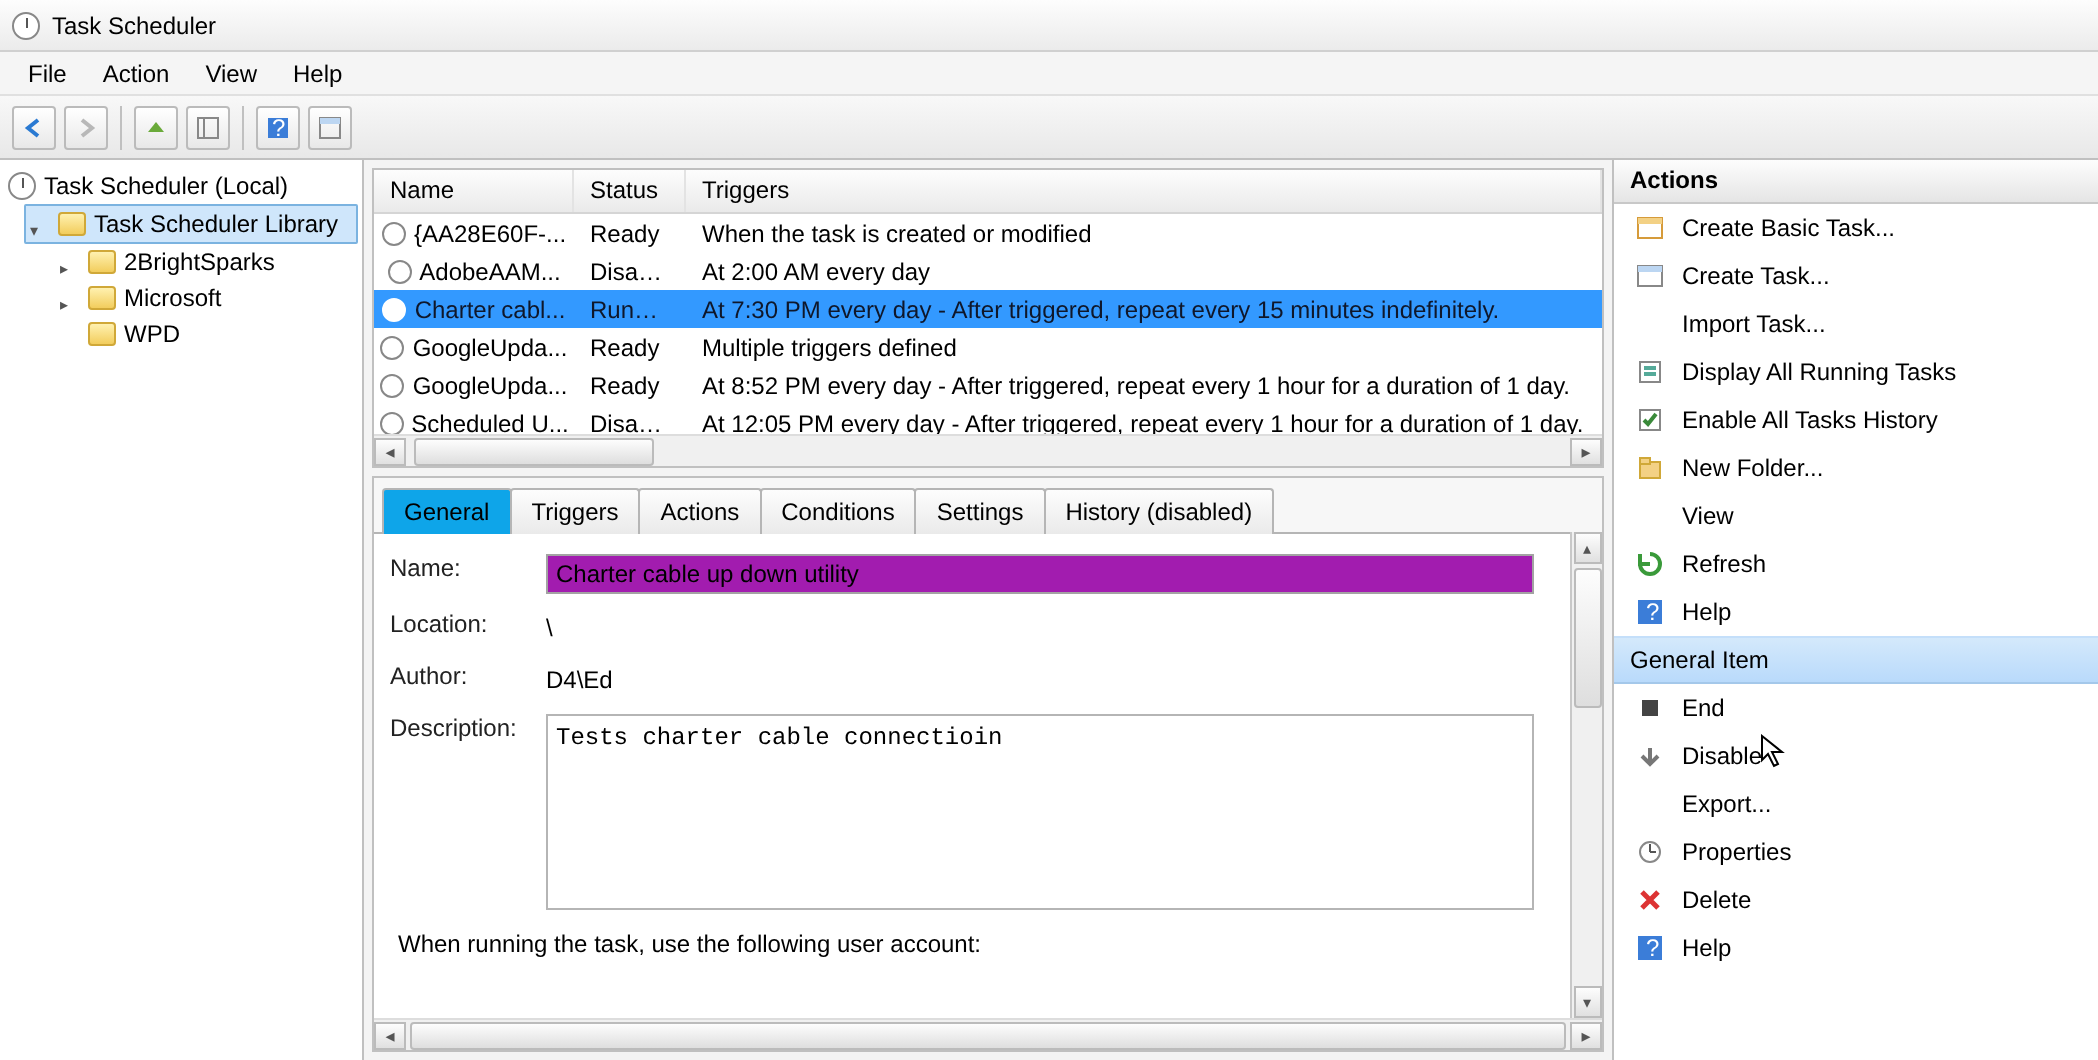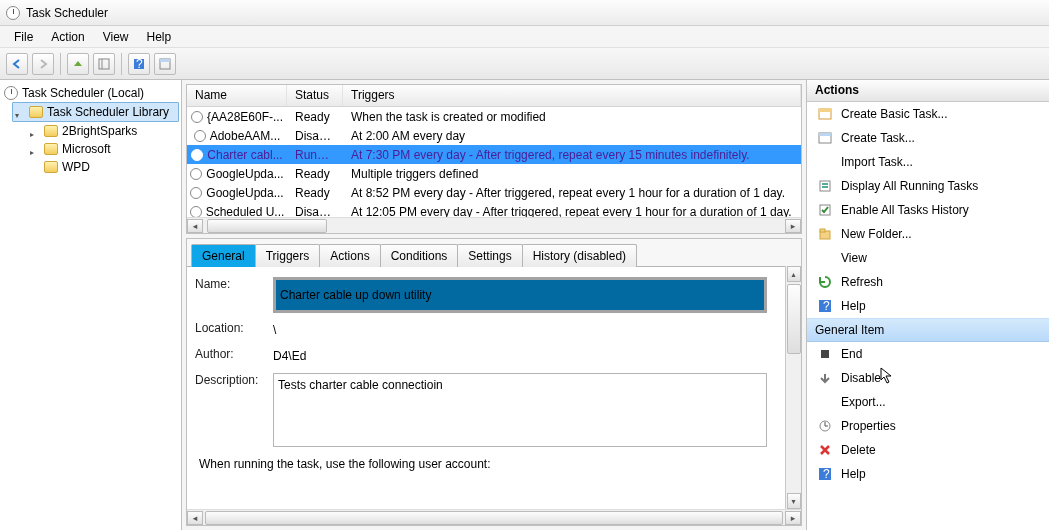--- a/index.html
+++ b/index.html
@@ -33,38 +33,38 @@
 .col { padding: 3px 8px; border-right: 1px solid #e3e3e3; }
 .col.name { width: 100px; }
 .col.status { width: 56px; }
 .col.triggers { flex: 1; }
 .listbody { flex: 1; overflow: hidden; }
 .lrow { display: flex; align-items: center; height: 19px; }
 .lrow .cell { padding: 0 8px; white-space: nowrap; overflow: hidden; text-overflow: ellipsis; }
 .lrow .cell.name { width: 100px; display: flex; align-items: center; gap: 4px; justify-content: center; }
 .lrow .cell.status { width: 56px; }
 .lrow .cell.triggers { flex: 1; }
-.lrow.selected { background: #3399ff; color: #4c1d95; }
+.lrow.selected { background: #3399ff; color: #0f172a; }
 .clock-icon { width: 12px; height: 12px; border: 1px solid #888; border-radius: 50%; background: #fff; position: relative; flex-shrink: 0; }
 .lrow.selected .clock-icon { border-color: #fff; }
 .hscroll { height: 16px; background: #f0f0f0; border-top: 1px solid #ddd; display: flex; align-items: center; }
 .hscroll .arrow { width: 16px; height: 14px; background: linear-gradient(#fdfdfd,#e0e0e0); border: 1px solid #bbb; display: flex; align-items: center; justify-content: center; font-size: 9px; color: #555;}
 .hscroll .thumb { width: 120px; height: 14px; background: linear-gradient(#fdfdfd,#dedede); border: 1px solid #bbb; border-radius: 2px; margin-left: 4px; }
 .hscroll .track { flex: 1; }
 
 .detailwrap { flex: 1; margin: 0 4px 4px 4px; background: #fff; border: 1px solid #c0c0c0; display: flex; flex-direction: column; min-height: 0;}
 .tabs { display: flex; background: #f7f7f7; padding: 4px 4px 0 4px; gap: 0; }
 .tab { padding: 4px 10px; border: 1px solid #b5b5b5; border-bottom: none; background: linear-gradient(#fdfdfd,#eaeaea); margin-right: -1px; border-radius: 2px 2px 0 0; cursor: default; position: relative; top: 1px;}
 .tab.active { background: #0ea5e9; z-index: 2; }
 .tabbody { flex: 1; border-top: 1px solid #b5b5b5; padding: 10px 8px; display: flex; background: #fff; min-height: 0;}
 .form { flex: 1; overflow: hidden; }
 .form-row { display: flex; align-items: flex-start; margin-bottom: 8px; }
 .form-row label { width: 78px; color: #222; }
-.form-row .txtinput { flex: 1; border: 3px solid #a3a3a3; background: #0369a1; height: 36px; padding: 2px 4px; margin-right: 10px; }
-.form-row .txtarea { flex: 1; border: 1px solid #b5b5b5; background: #fff; height: 74px; padding: 4px; margin-right: 10px; }
+.form-row .txtinput { flex: 1; border: 1px solid #a3a3a3; background: #a21caf; height: 20px; padding: 2px 4px; margin-right: 10px; }
+.form-row .txtarea { flex: 1; border: 1px solid #b5b5b5; background: #fff; height: 98px; padding: 4px; margin-right: 10px; font-family: Liberation Mono, monospace; }
 .form-row .static { padding: 2px 0; }
 .secopt { margin-top: 10px; padding: 0 4px;}
 .secopt .hdr { margin-bottom: 6px; }
 .vscroll { width: 16px; background: #f0f0f0; border-left: 1px solid #c8c8c8; display: flex; flex-direction: column; align-items: center; }
 .vscroll .arrow { width: 14px; height: 16px; background: linear-gradient(#fdfdfd,#e0e0e0); border: 1px solid #bbb; display: flex; align-items: center; justify-content: center; font-size: 8px; color: #555;}
 .vscroll .thumb { width: 14px; height: 70px; background: linear-gradient(#fdfdfd,#dedede); border: 1px solid #bbb; border-radius: 2px; margin-top: 2px;}
 .vscroll .track { flex: 1;}
 .bhscroll { height: 16px; background: #f0f0f0; border-top: 1px solid #ddd; display: flex; align-items: center; }
 .bhscroll .arrow { width: 16px; height: 14px; background: linear-gradient(#fdfdfd,#e0e0e0); border: 1px solid #bbb; display: flex; align-items: center; justify-content: center; font-size: 9px; color: #555;}
 .bhscroll .thumb { flex: 1; height: 14px; background: linear-gradient(#fdfdfd,#dedede); border: 1px solid #bbb; border-radius: 2px; margin: 0 2px; }

